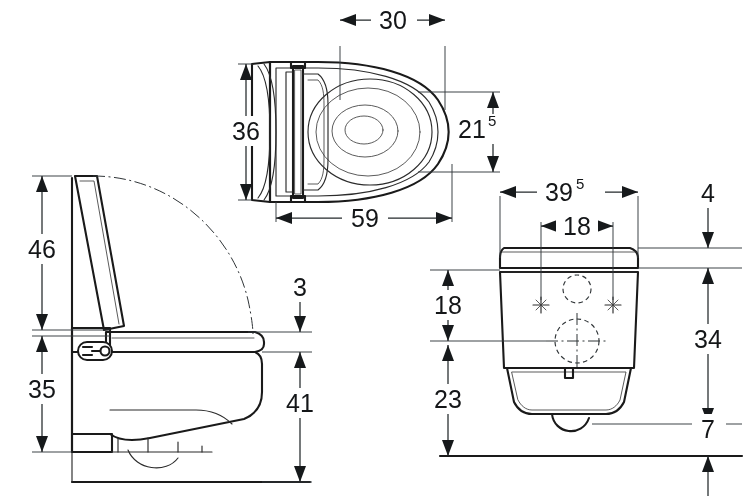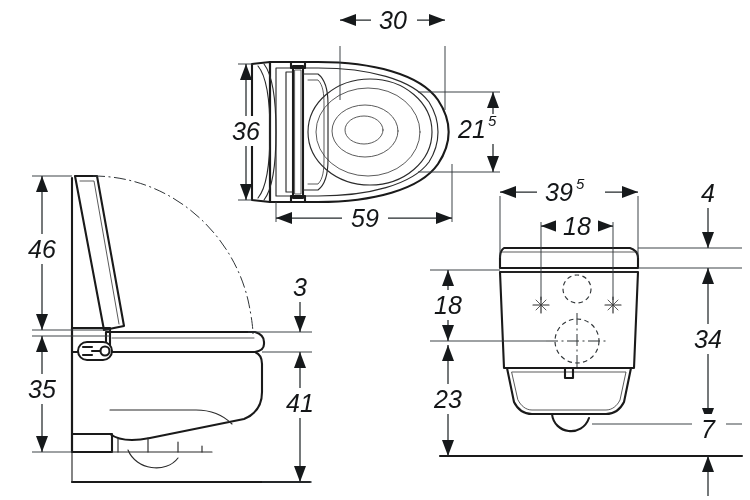--- a/index.html
+++ b/index.html
@@ -13,21 +13,20 @@
     font-family: "Liberation Sans", sans-serif;
     overflow: hidden;
     position: relative;
   }
   #drawing-root {
     position: absolute;
     left: 0;
     top: 0;
     width: 750px;
     height: 500px;
-    font-style: italic;
   }
   svg.cad {
     display: block;
     width: 750px;
     height: 500px;
   }
   
   .obj      { fill: none; stroke: #1a1a1a; stroke-width: 2.1; stroke-linecap: round; stroke-linejoin: round; }
   .obj-thin { fill: none; stroke: #2b2b2b; stroke-width: 1.15; stroke-linecap: round; stroke-linejoin: round; }
   .obj-fine { fill: none; stroke: #3d3d3d; stroke-width: 0.85; stroke-linecap: round; stroke-linejoin: round; }

